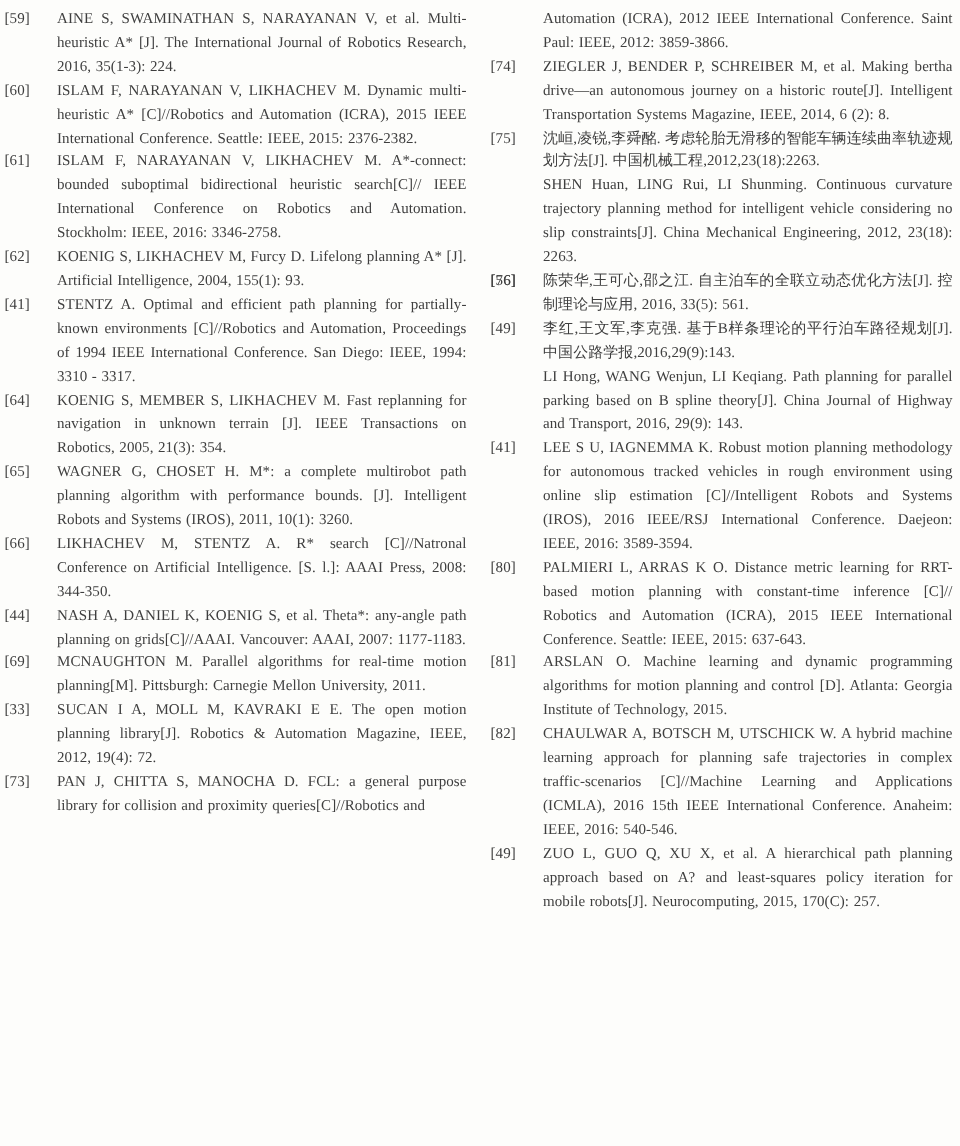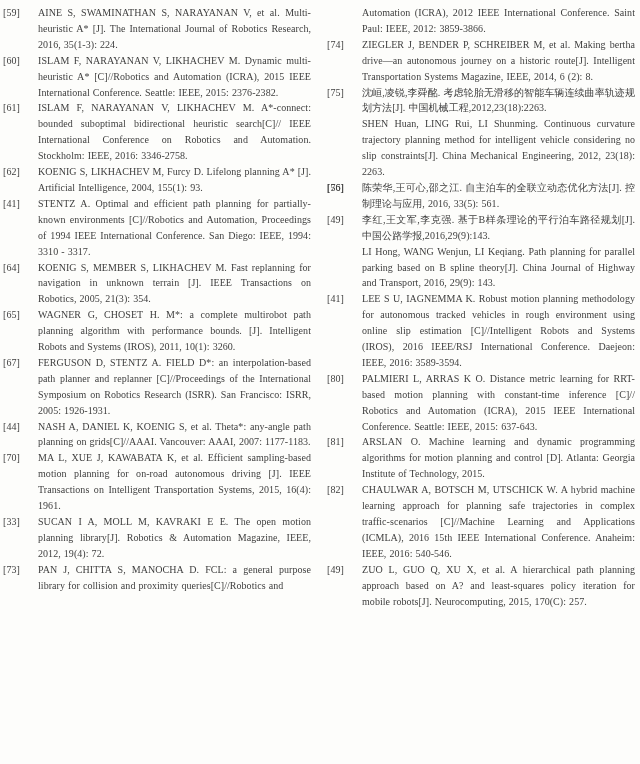--- a/index.html
+++ b/index.html
@@ -60,27 +60,27 @@
       <div class="entry">
         <div class="para"><span class="label">[41]</span><span>STENTZ A. Optimal and efficient path planning for partially-known environments [C]//Robotics and Automation, Proceedings of 1994 IEEE International Conference. San Diego: IEEE, 1994: 3310 - 3317.</span></div>
       </div>
       <div class="entry">
         <div class="para"><span class="label">[64]</span><span>KOENIG S, MEMBER S, LIKHACHEV M. Fast replanning for navigation in unknown terrain [J]. IEEE Transactions on Robotics, 2005, 21(3): 354.</span></div>
       </div>
       <div class="entry">
         <div class="para"><span class="label">[65]</span><span>WAGNER G, CHOSET H. M*: a complete multirobot path planning algorithm with performance bounds. [J]. Intelligent Robots and Systems (IROS), 2011, 10(1): 3260.</span></div>
       </div>
       <div class="entry">
-        <div class="para"><span class="label">[67]</span><span>FERGUSON D, STENTZ A. FIELD D*: an interpolation-based path planner and replanner [C]//Proceedings of the International Symposium on Robotics Research (ISRR). San Francisco: ISRR, 2005: 1926-1931.</span></div>
+        <div class="para"><span class="label">[66]</span><span>LIKHACHEV M, STENTZ A. R* search [C]//Natronal Conference on Artificial Intelligence. [S. l.]: AAAI Press, 2008: 344-350.</span></div>
       </div>
       <div class="entry">
         <div class="para"><span class="label">[44]</span><span>NASH A, DANIEL K, KOENIG S, et al. Theta*: any-angle path planning on grids[C]//AAAI. Vancouver: AAAI, 2007: 1177-1183.</span></div>
       </div>
       <div class="entry">
-        <div class="para"><span class="label">[70]</span><span>MA L, XUE J, KAWABATA K, et al. Efficient sampling-based motion planning for on-road autonomous driving [J]. IEEE Transactions on Intelligent Transportation Systems, 2015, 16(4): 1961.</span></div>
+        <div class="para"><span class="label">[69]</span><span>MCNAUGHTON M. Parallel algorithms for real-time motion planning[M]. Pittsburgh: Carnegie Mellon University, 2011.</span></div>
       </div>
       <div class="entry">
         <div class="para"><span class="label">[33]</span><span>SUCAN I A, MOLL M, KAVRAKI E E. The open motion planning library[J]. Robotics &amp; Automation Magazine, IEEE, 2012, 19(4): 72.</span></div>
       </div>
       <div class="entry">
         <div class="para"><span class="label">[73]</span><span>PAN J, CHITTA S, MANOCHA D. FCL: a general purpose library for collision and proximity queries[C]//Robotics and</span></div>
       </div>
     </div>
   <div class="col" id="col-1">
       <div class="entry">

